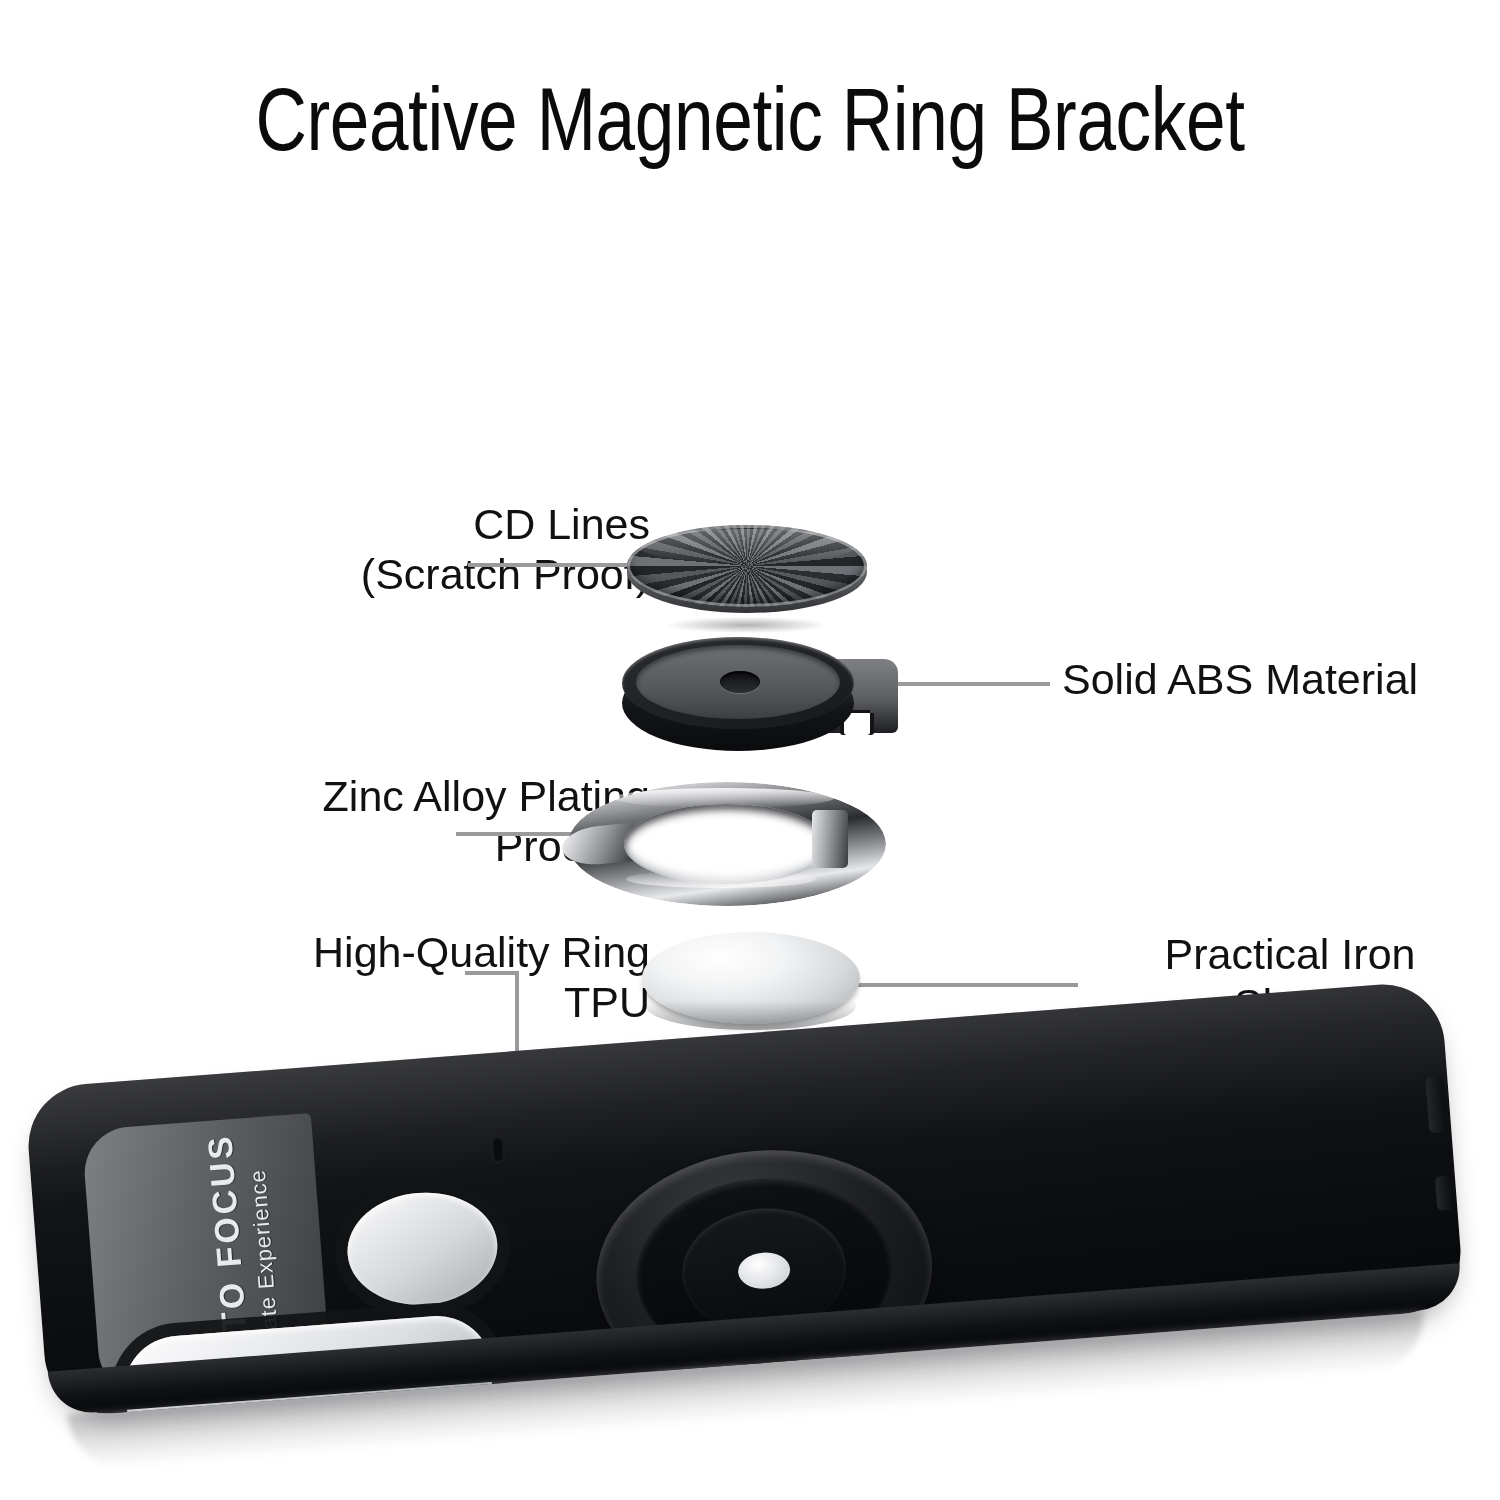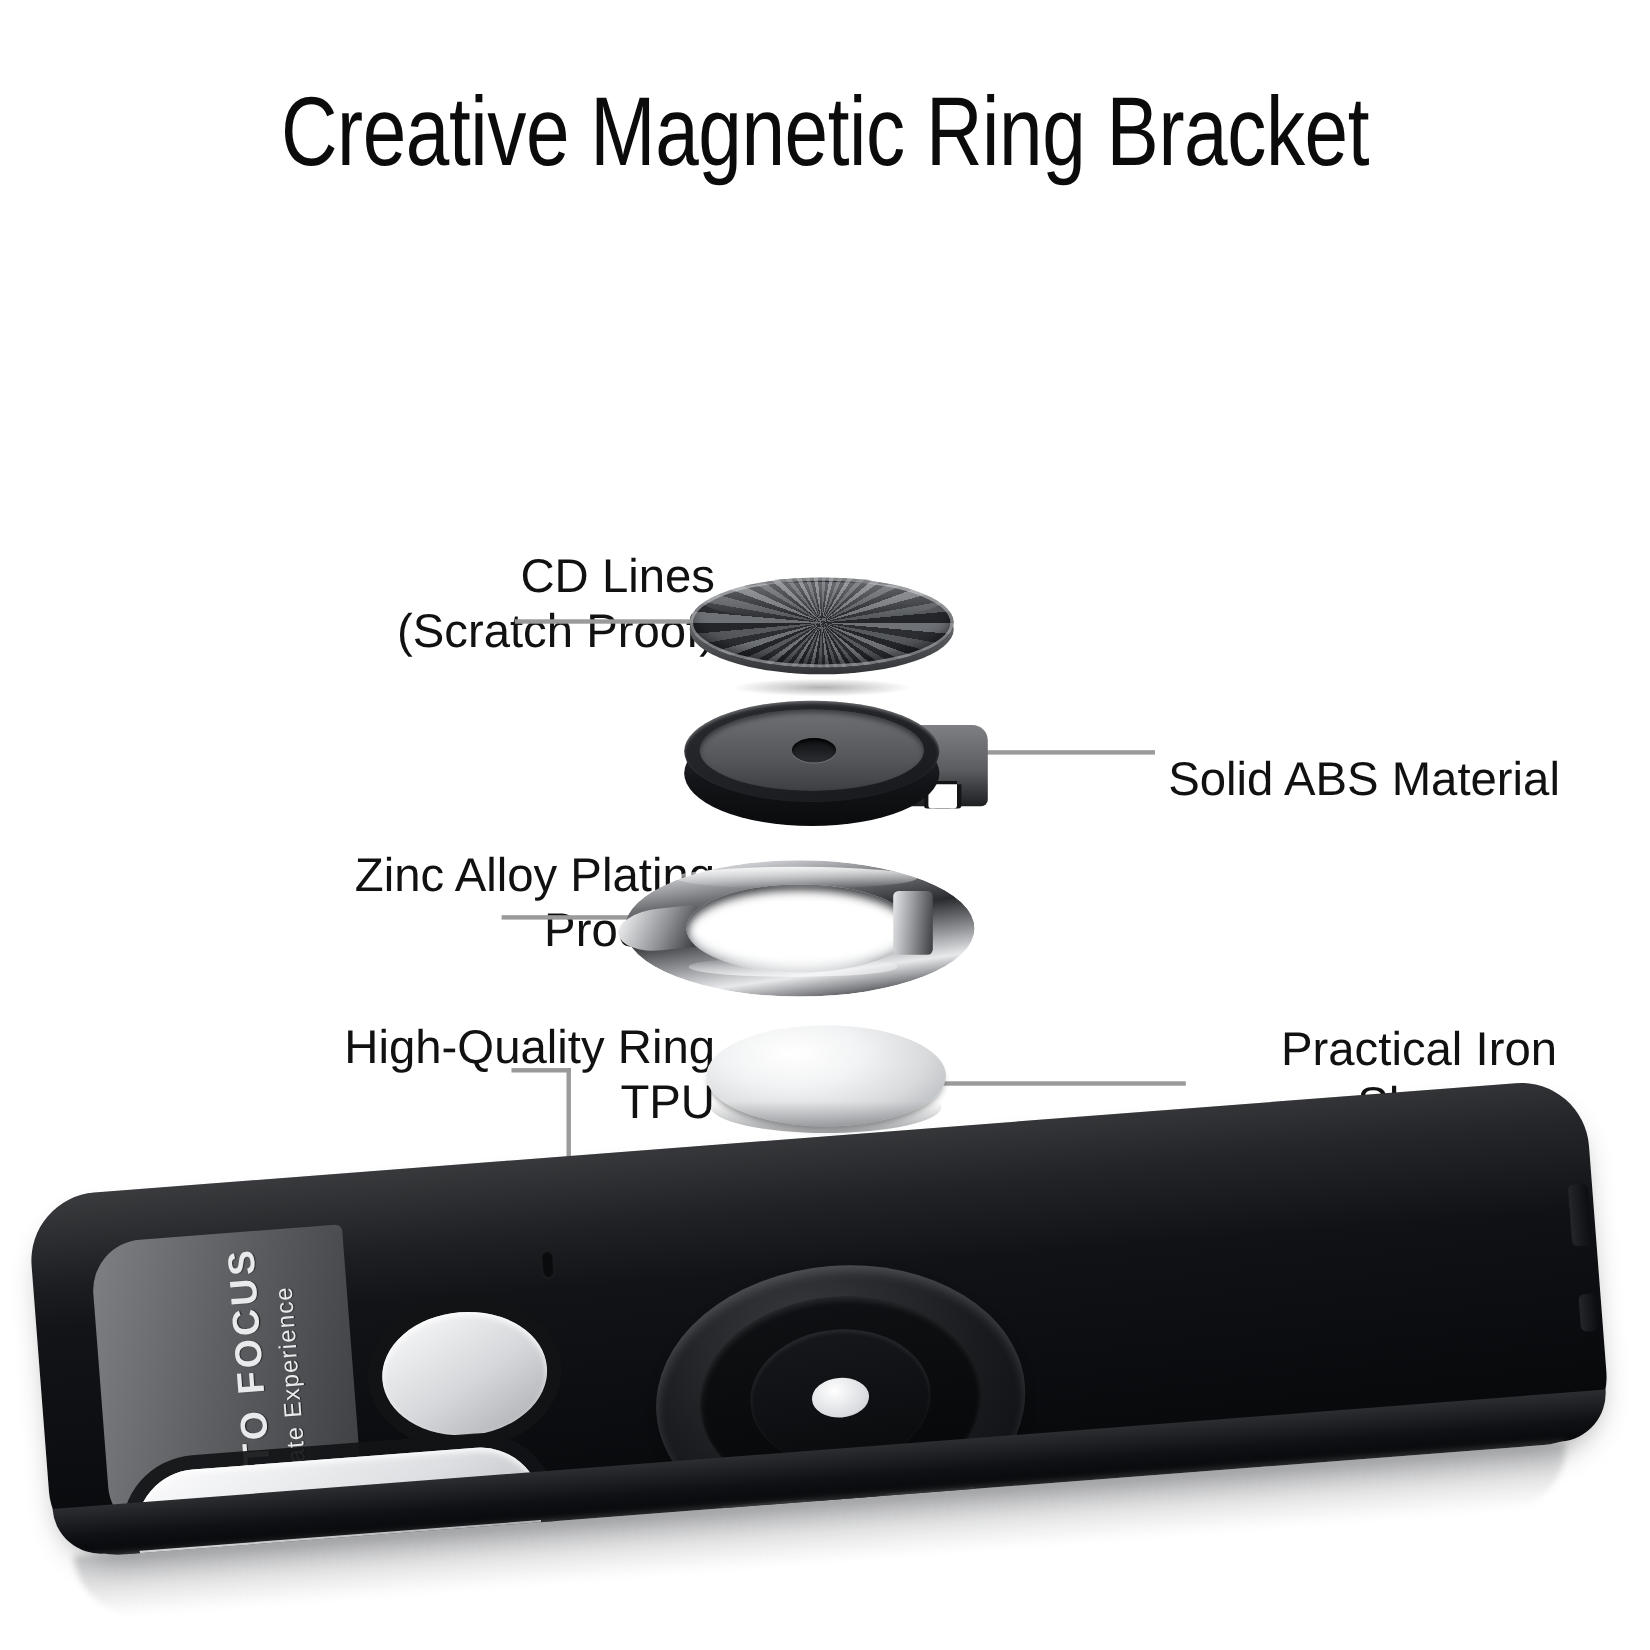--- a/index.html
+++ b/index.html
@@ -38,21 +38,21 @@
   
   .label {
     position:absolute;
     font-family:"Liberation Sans", sans-serif;
     font-size:43px; font-weight:400; color:#111;
     line-height:1.16; white-space:pre-line;
   }
   .lbl-cd       { left:90px;  top:500px;  width:560px; text-align:right; }
   .lbl-zinc     { left:70px;  top:772px;  width:580px; text-align:right; }
   .lbl-tpu      { left:70px;  top:928px;  width:580px; text-align:right; }
-  .lbl-abs      { left:1062px; top:655px; width:430px; text-align:left;margin-top:30px; }
+  .lbl-abs      { left:1062px; top:655px; width:430px; text-align:left; }
   .lbl-magnet   { left:1090px; top:930px; width:400px; text-align:center; }
 
   
   .leader { position:absolute; background:#9a9a9a; }
   .ld-h { height:4px; }
   .ld-v { width:4px; }
   .dot {
     position:absolute; background:#161616; border-radius:50%;
   }
 

